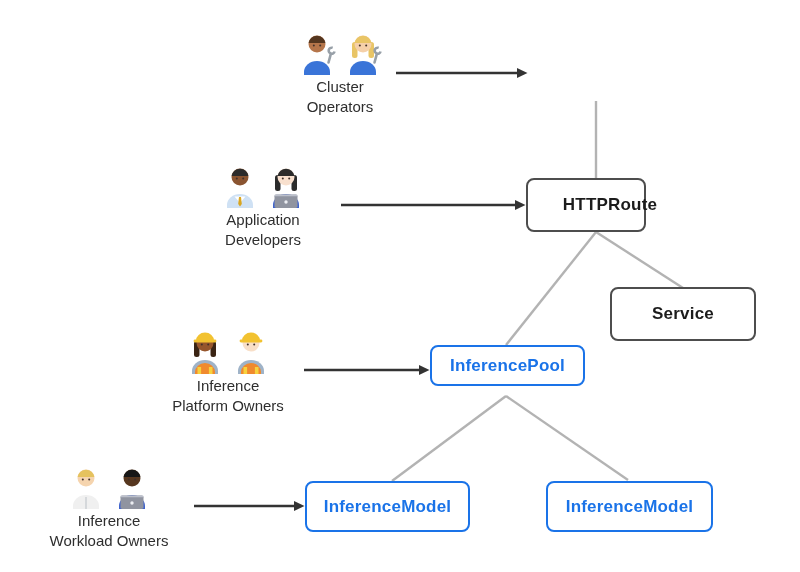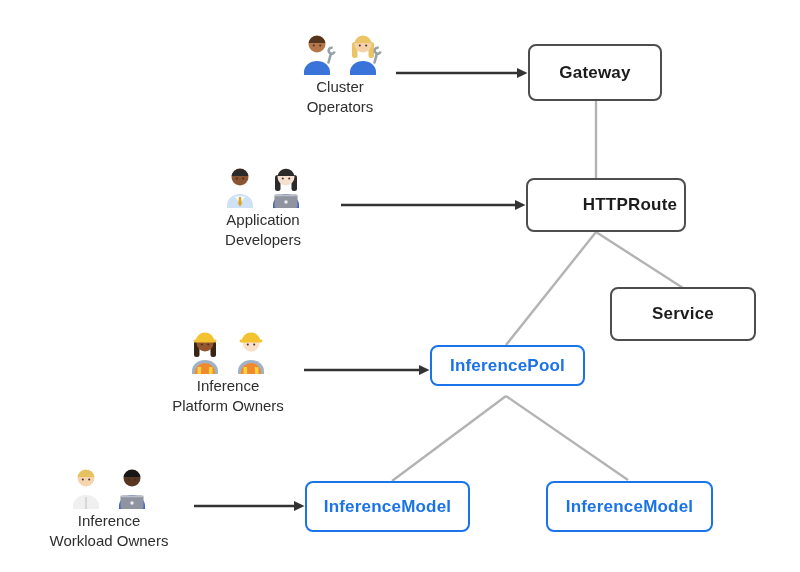--- a/index.html
+++ b/index.html
@@ -40,21 +40,21 @@
     font-weight: bold;
     font-size: 17px;
     color: #1c1c1c;
     letter-spacing: 0.2px;
   }
   .node.blue {
     border-color: var(--c-blue, #1a73e8);
     color: var(--c-blue, #1a73e8);
   }
   .node-gateway        { left: 528px; top: 44px;  width: 134px; height: 57px; }
-  .node-httproute      { left: 526px; top: 178px; width: 160px; height: 54px; padding-left: 48px; }
+  .node-httproute      { left: 526px; top: 178px; width: 120px; height: 54px; padding-left: 48px; }
   .node-service        { left: 610px; top: 287px; width: 146px; height: 54px; }
   .node-inferencepool  { left: 430px; top: 345px; width: 155px; height: 41px; }
   .node-im-left        { left: 305px; top: 481px; width: 165px; height: 51px; }
   .node-im-right       { left: 546px; top: 481px; width: 167px; height: 51px; }
 
   .actor {
     position: absolute;
     display: flex; flex-direction: column; align-items: center;
     gap: 2px;
   }
@@ -204,23 +204,20 @@
             <path d="M11.6 14 A8.5 8.5 0 0 1 28.4 14 Z" fill="#171717"></path>
             <rect x="8.5" y="32.5" width="23" height="13.5" rx="1.8" fill="#9094a0"></rect>
             <rect x="8.5" y="32.5" width="23" height="1.8" rx="0.9" fill="#bcc0cb"></rect>
             <circle cx="20" cy="40" r="1.7" fill="#eceef2"></circle>
           </svg></span>
       </div>
     <div class="actor-label">Inference
 Workload Owners</div>
   </div>
 
-  <div class="node node-gateway">
-    <span>Gateway</span>
-  </div>
   <div class="node node-httproute">
     <span>HTTPRoute</span>
   </div>
   <div class="node node-service">
     <span>Service</span>
   </div>
   <div class="node blue node-inferencepool">
     <span>InferencePool</span>
   </div>
   <div class="node blue node-im-left">

